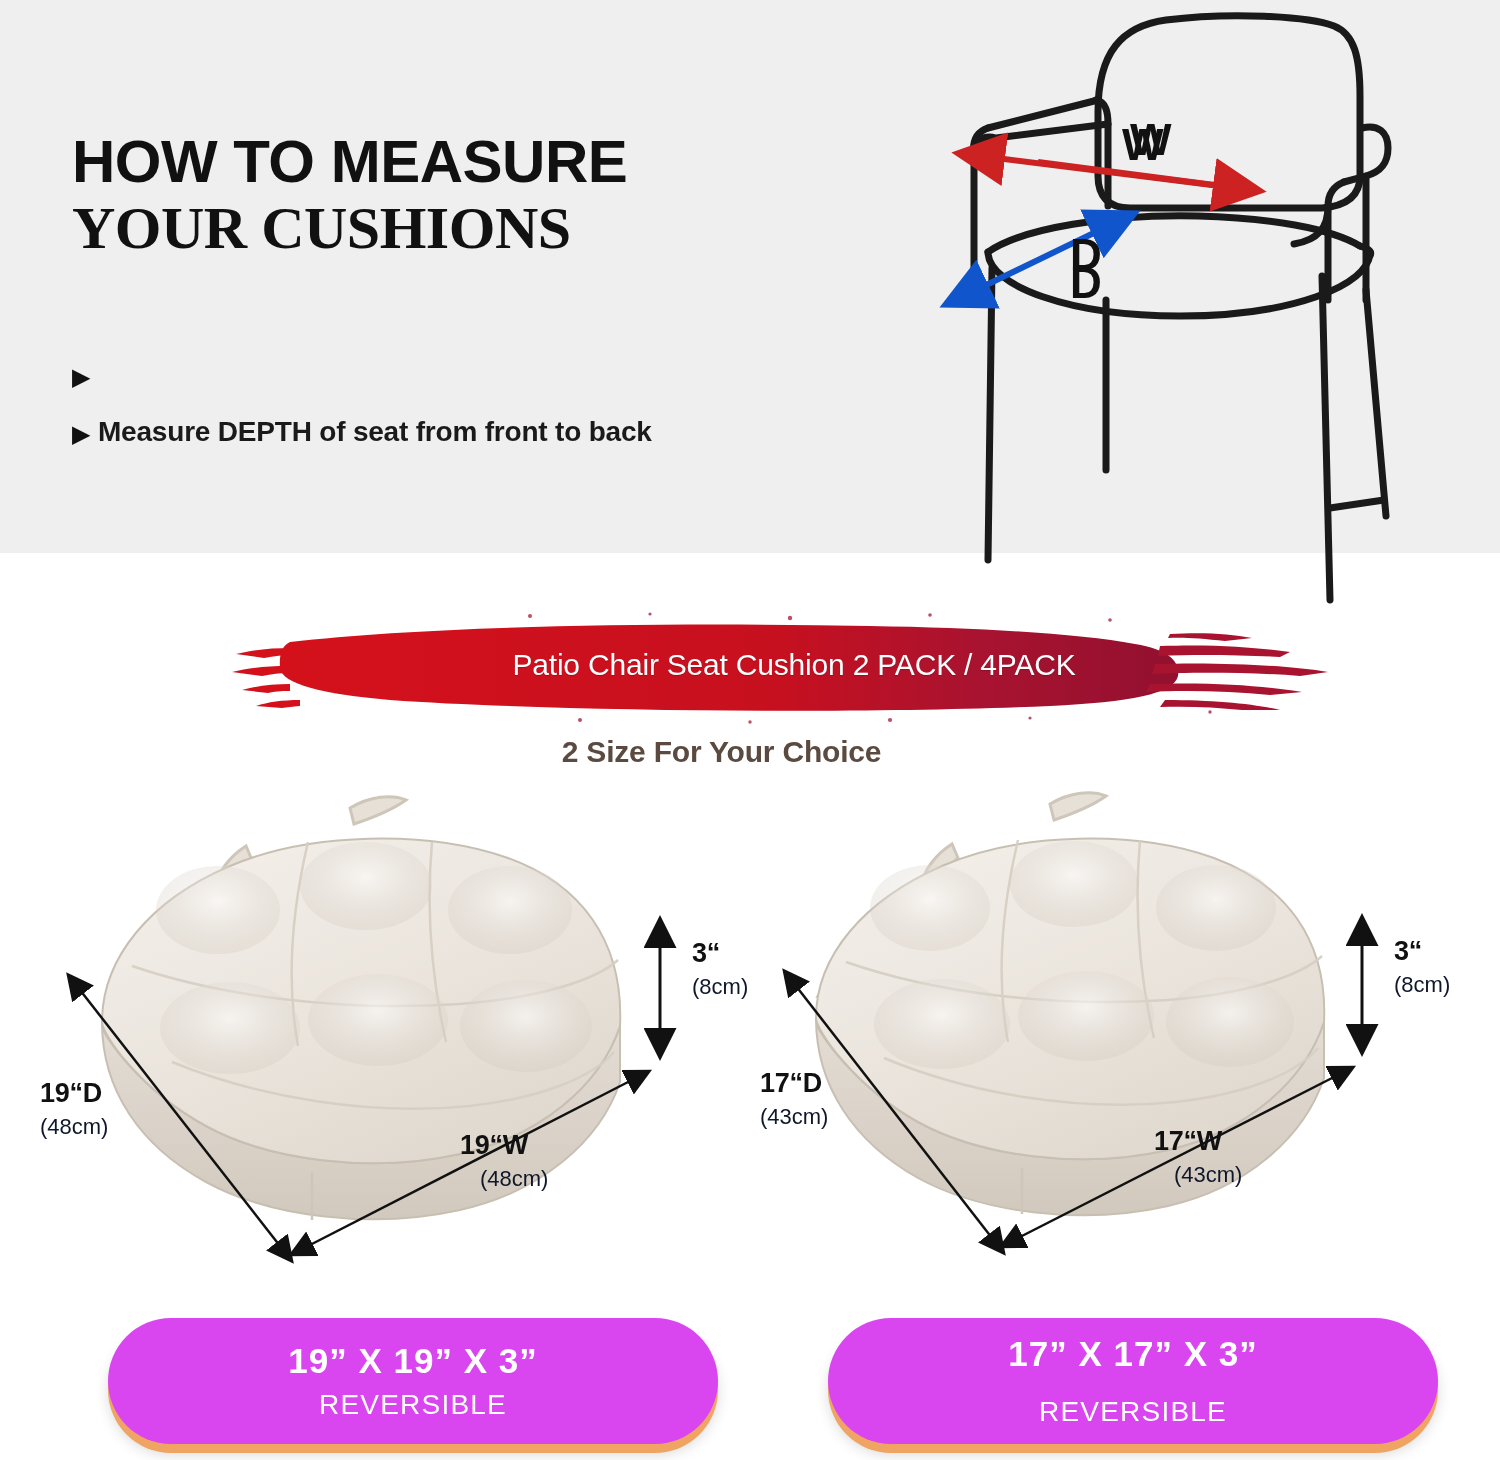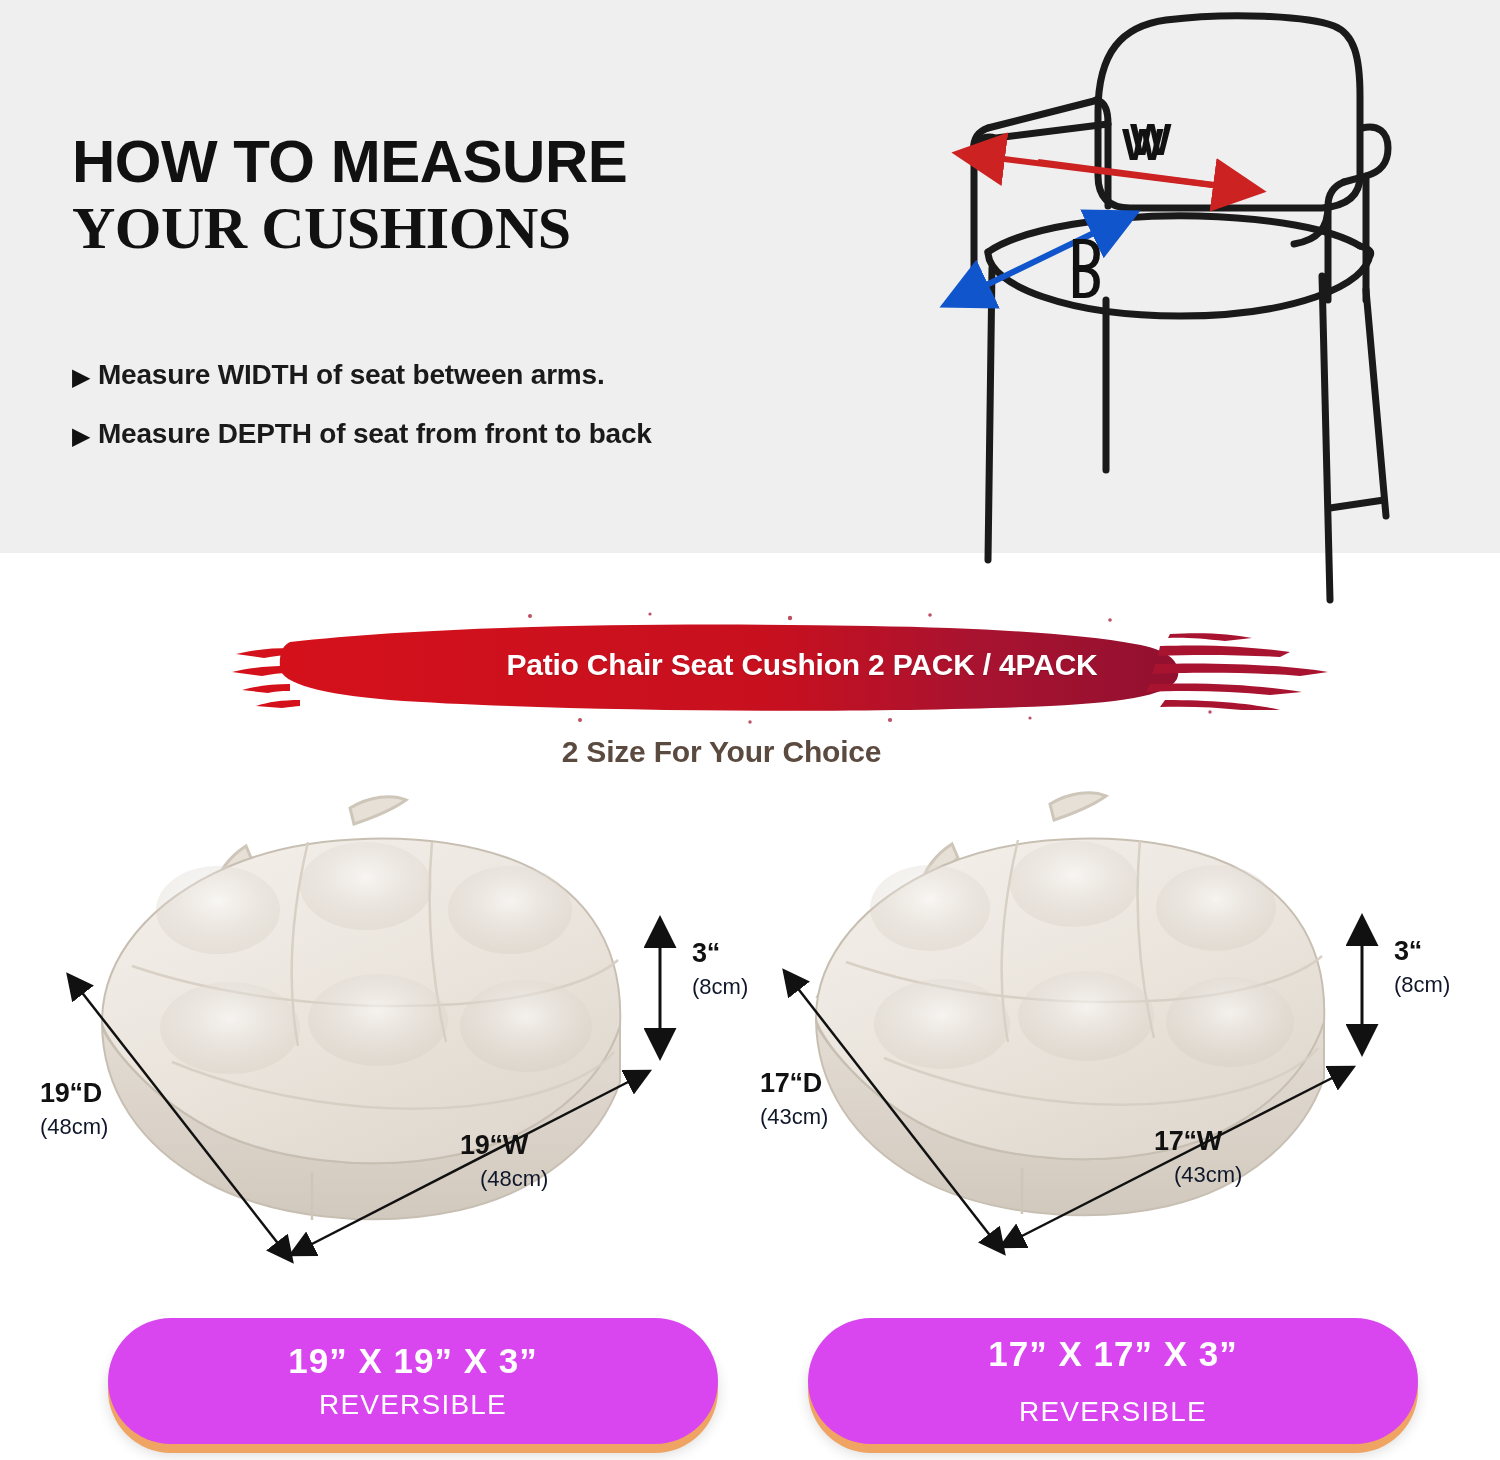--- a/index.html
+++ b/index.html
@@ -42,23 +42,23 @@
   
   .chair-wrap{
     position:absolute;left:930px;top:0px;width:500px;height:620px;
   }
 
   
   .banner{
     position:absolute;left:230px;top:600px;width:1110px;height:130px;
   }
   .banner-text{
-    position:absolute;left:8px;top:0;width:1110px;height:130px;
+    position:absolute;left:0;top:0;width:1110px;height:130px;
     display:flex;align-items:center;justify-content:center;
-    color:#ffffff;font-size:30px;font-weight:700;letter-spacing:-0.2px;
+    color:#ffffff;font-size:30px;font-weight:400;letter-spacing:-0.2px;
     padding-left:18px;box-sizing:border-box;
     text-shadow:0 1px 1px rgba(0,0,0,.18);
   }
   .subtitle{
     position:absolute;left:0;top:735px;width:1443px;text-align:center;
     font-size:30px;font-weight:700;color:#5b4a3f;letter-spacing:-0.2px;
   }
 
   
   .cushion-block{position:absolute;top:790px;width:730px;height:480px;}
@@ -72,42 +72,41 @@
   
   .pill{
     position:absolute;top:1318px;width:610px;height:126px;
     border-radius:63px;
     background:#d946ef;
     box-shadow:0 9px 0 0 #f0a463, 0 11px 14px rgba(0,0,0,.14);
     display:flex;flex-direction:column;align-items:center;justify-content:center;
     color:#ffffff;box-sizing:border-box;
   }
   .pill-left{left:108px;}
-  .pill-right{left:808px;gap:14px;}
+  .pill-right{left:828px;gap:14px;}
   .pill-size{font-size:35px;font-weight:700;letter-spacing:1px;line-height:1;}
   .pill-sub{font-size:28px;font-weight:400;letter-spacing:1.2px;margin-top:13px;line-height:1;}
 
   svg{display:block;}
 </style>
 </head>
 <body>
 
 <div class="page">
 
   <div class="hero">
 
     <div class="hero-title">
       <span>HOW TO MEASURE</span>
       <span class="l2">YOUR CUSHIONS</span>
     </div>
 
     <div class="bullets">
       <div class="bullet">
         <span class="bullet-mark">▶</span>
-        <span class="bullet-text">Measure WIDTH of seat between arms.</span>
       </div>
       <div class="bullet">
         <span class="bullet-mark">▶</span>
         <span class="bullet-text">Measure DEPTH of seat from front to back</span>
       </div>
     </div>
   </div>
 
   <div class="chair-wrap">
     <svg width="500" height="620" viewBox="0 0 500 620">

